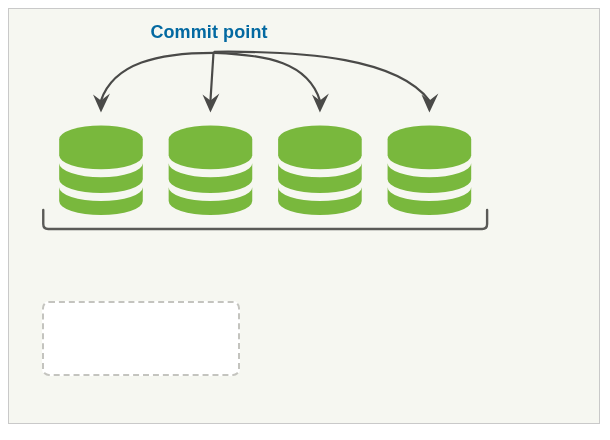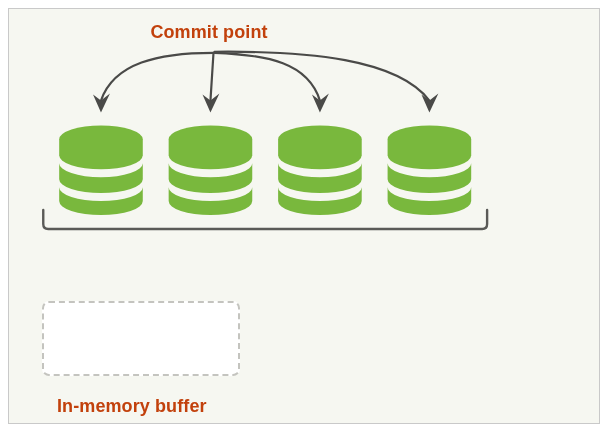--- a/index.html
+++ b/index.html
@@ -26,21 +26,21 @@
   }
   #diagram-canvas {
     position: absolute;
     left: 0;
     top: 0;
     width: 100%;
     height: 100%;
   }
   .label {
     position: absolute;
-    color: #c2410c;
+    color: #0369a1;
     font-weight: bold;
     white-space: nowrap;
     letter-spacing: 0.1px;
   }
   #commit-point-label {
     left: 0;
     top: 13px;
     width: 400px;
     text-align: center;
     font-size: 18px;
@@ -118,15 +118,14 @@
     </g>
 
     <path d="M34,202 L34,216 Q34,221 39,221 L475,221 Q480,221 480,216 L480,202" fill="none" stroke="#5a5a57" stroke-width="2.4" stroke-linecap="round"></path>
   </svg>
 
   <div class="label" id="commit-point-label">Commit point</div>
 
 
   <div id="in-memory-buffer-box"></div>
 
-  <div class="label" id="in-memory-buffer-label">In-memory buffer</div>
 
 </div>
 
 </body></html>

